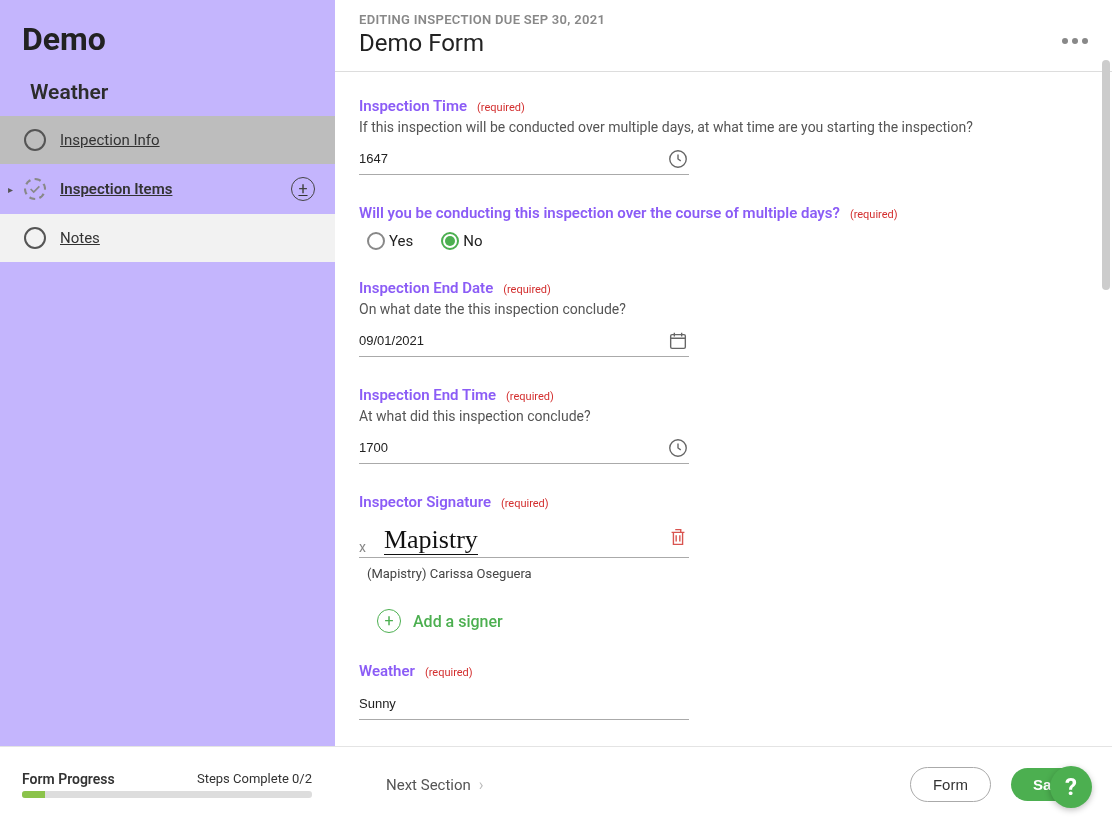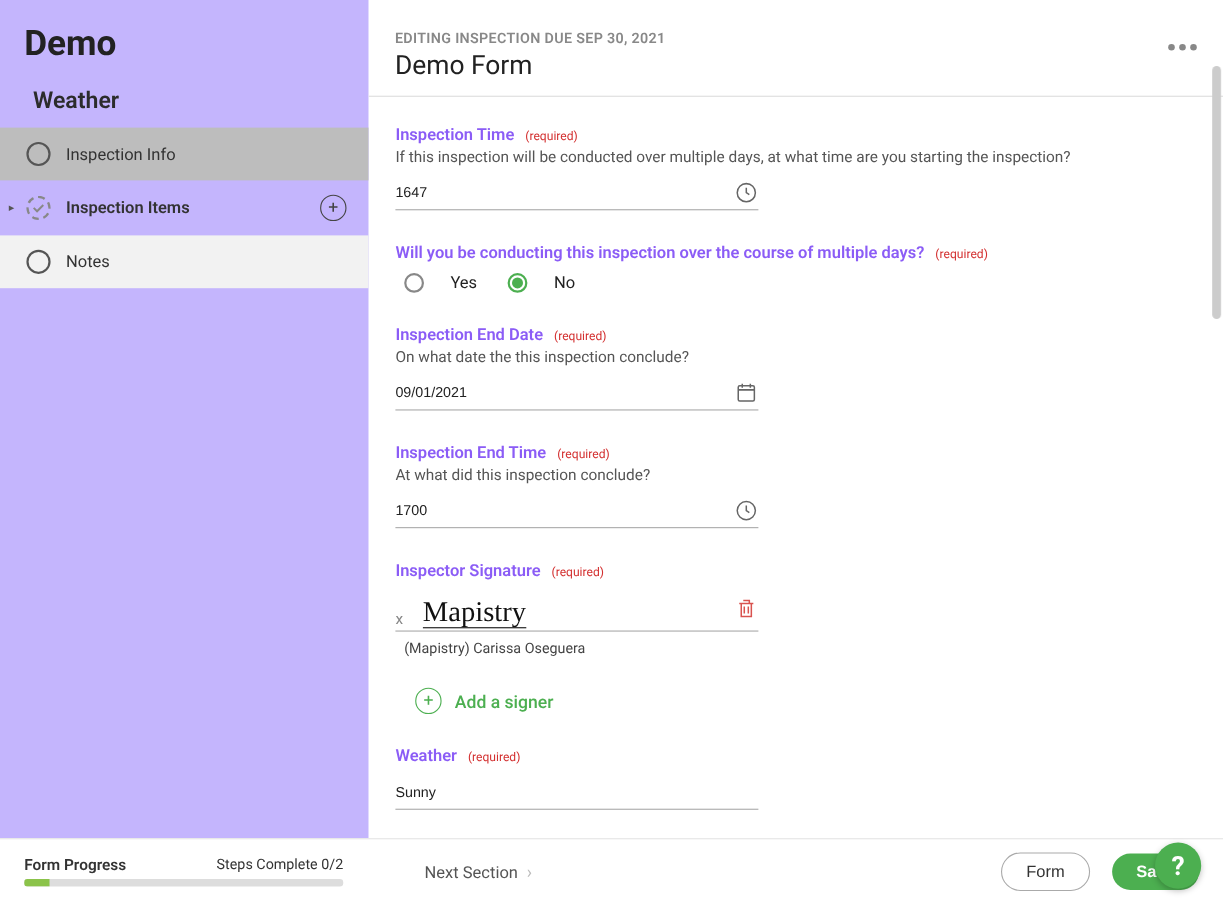--- a/index.html
+++ b/index.html
@@ -3,68 +3,68 @@
 <meta charset="utf-8">
 <style>
 * { box-sizing: border-box; margin: 0; padding: 0; }
 html, body { width: 1112px; height: 822px; font-family: -apple-system, BlinkMacSystemFont, "Segoe UI", Roboto, Arial, sans-serif; color: #333; overflow: hidden; }
 .app { display: flex; flex-direction: column; width: 1112px; height: 822px; position: relative; background: #fff; }
 .main { display: flex; flex: 1; overflow: hidden; }
 .sidebar { width: 335px; flex-shrink: 0; background: #c4b5fd; }
 .app-title { font-size: 32px; font-weight: 700; padding: 20px 22px 2px 22px; color: #222; }
 .sections-title { font-size: 21px; font-weight: 600; padding: 20px 0 12px 30px; color: #2c2c2c; }
 .section-list { }
-.section-item { display: flex; align-items: center; padding: 13px 20px 13px 24px; cursor: pointer; position: relative; }
+.section-item { display: flex; align-items: center; padding: 13px 20px 13px 24px; cursor: pointer; position: relative; text-decoration: underline; }
 .section-item.active { background: #bdbdbd; }
 .section-item .status-circle { width: 22px; height: 22px; border: 2px solid #555; border-radius: 50%; margin-right: 14px; flex-shrink: 0; }
 .section-item .status-circle.dashed { border: 2px dashed #888; display: flex; align-items: center; justify-content: center; }
 .section-item .caret { position: absolute; left: 8px; top: 50%; transform: translateY(-50%); font-size: 10px; color: #555; }
 .section-item .label { font-size: 15px; color: #333; }
 .section-item.bold .label { font-weight: 600; }
 .section-item.lighter { background: #f2f2f2; }
 .section-item .add-circle { margin-left: auto; width: 24px; height: 24px; border: 1.5px solid #444; border-radius: 50%; display:flex; align-items:center; justify-content:center; }
 .section-item .add-circle::before { content:"+"; font-size:16px; color:#444; line-height:1; }
 .section-item .check-svg { width:14px; height:14px; }
 .check-svg path { stroke:#888; stroke-width:2; fill:none; }
 
 .content { flex: 1; display:flex; flex-direction:column; overflow:hidden; }
-.header { padding: 28px 24px 14px 24px; display:flex; align-items:flex-start; justify-content:space-between; border-bottom: 1px solid #ddd; }
+.header { padding: 12px 24px 14px 24px; display:flex; align-items:center; justify-content:space-between; border-bottom: 1px solid #ddd; }
 .header-left { }
 .header-eyebrow { font-size: 13px; font-weight:600; color:#888; letter-spacing:0.3px; text-transform:uppercase; }
 .header-title { font-size: 24px; font-weight:400; color:#222; margin-top:2px; }
 .more-dots { display:flex; gap:4px; padding-top:12px; cursor:pointer; }
 .more-dots span { width:6px; height:6px; background:#888; border-radius:50%; }
 
 .form-area { flex:1; overflow-y:auto; padding: 24px 24px 30px 24px; }
 .field { margin-bottom: 28px; max-width: 690px; }
 .field-label { font-size:15px; font-weight:600; color:#8b5cf6; display:inline; }
 .req { font-size:11px; color:#d32f2f; margin-left:6px; font-weight:400; }
 .field-help { font-size:14px; color:#555; margin-top:4px; margin-bottom:8px; }
 .input-row { display:flex; align-items:center; border-bottom:1px solid #aaa; max-width: 330px; padding: 4px 0; }
 .input-row input { flex:1; border:none; outline:none; font-size:13px; color:#222; background:transparent; padding:4px 0; }
 .input-row .suffix-icon { width:22px; height:22px; color:#555; cursor:pointer; }
 .radio-row { display:flex; gap:28px; margin-top:10px; padding-left:8px; }
-.radio-opt { display:flex; align-items:center; gap:24px; cursor:pointer; }
+.radio-opt { display:flex; align-items:center; gap:4px; cursor:pointer; }
 .radio-circle { width:18px; height:18px; border:2px solid #888; border-radius:50%; display:flex; align-items:center; justify-content:center; }
 .radio-circle.selected { border-color:#4caf50; }
 .radio-circle.selected::after { content:""; width:10px; height:10px; background:#4caf50; border-radius:50%; }
 .radio-label { font-size:15px; color:#222; }
 
 .sig-row { display:flex; align-items:flex-end; border-bottom:1px solid #aaa; max-width:330px; padding:2px 0; position:relative; }
 .sig-x { font-size:14px; color:#888; margin-right:18px; text-transform:lowercase; }
 .sig-mark { font-family: "Brush Script MT", "Segoe Script", cursive; font-size:26px; color:#111; border-bottom: 1.5px solid #111; line-height:1; padding-bottom:1px; }
 .sig-trash { margin-left:auto; width:22px; height:24px; color:#d9534f; cursor:pointer; position:relative; top:-6px; }
 .sig-name { font-size:13px; color:#444; margin-top:8px; margin-left:8px; }
 
 .add-signer { display:flex; align-items:center; gap:12px; margin-top:28px; margin-left:18px; cursor:pointer; }
 .add-signer .plus-circle { width:24px; height:24px; border:1.5px solid #4caf50; border-radius:50%; display:flex; align-items:center; justify-content:center; color:#4caf50; }
 .add-signer .plus-circle::before { content:"+"; font-size:16px; line-height:1; }
 .add-signer .txt { color:#4caf50; font-size:16px; font-weight:500; }
 
-.footer { height:60px; border-top:1px solid #e4e4e4; display:flex; align-items:center; padding:0 22px; gap:20px; background:#fff; }
+.footer { height:76px; border-top:1px solid #e4e4e4; display:flex; align-items:center; padding:0 22px; gap:20px; background:#fff; }
 .progress { display:flex; flex-direction:column; gap:4px; min-width: 290px; }
 .progress-top { display:flex; justify-content:space-between; font-size:13px; color:#333; }
 .progress-top .ptitle { font-weight:600; font-size:14px; }
 .progress-bar { width:290px; height:7px; background:#ddd; border-radius:3px; overflow:hidden; }
 .progress-fill { height:100%; width:8%; background:#8bc34a; }
 .next-section { margin-left: 54px; color:#555; font-size:15px; display:flex; align-items:center; gap:8px; cursor:pointer; }
 .next-section .chev { font-size:16px; color:#bbb; }
 .spacer { flex:1; }
 .btn { padding:8px 22px; border-radius:20px; font-size:15px; cursor:pointer; }
 .btn-exit { background:#fff; border:1px solid #aaa; color:#333; }

